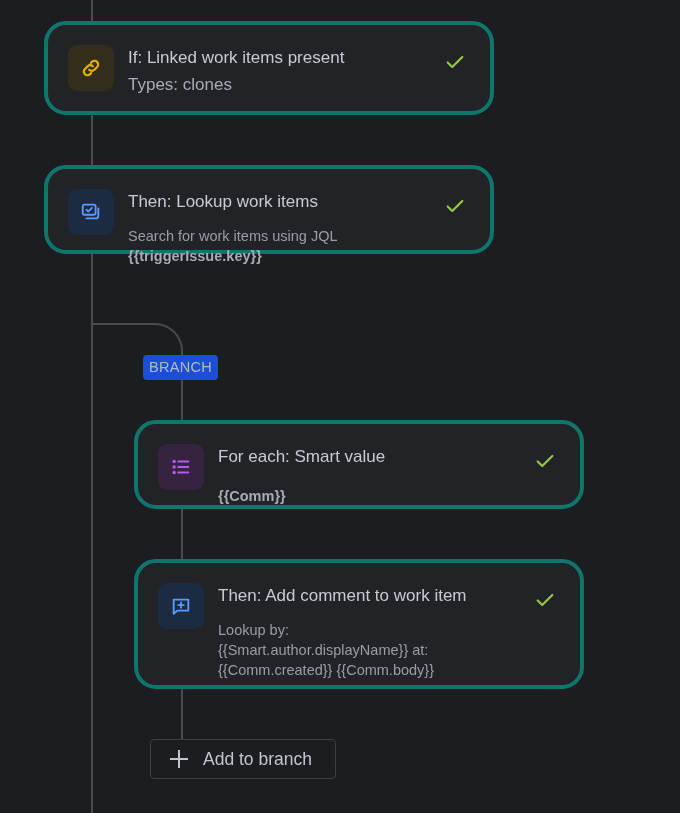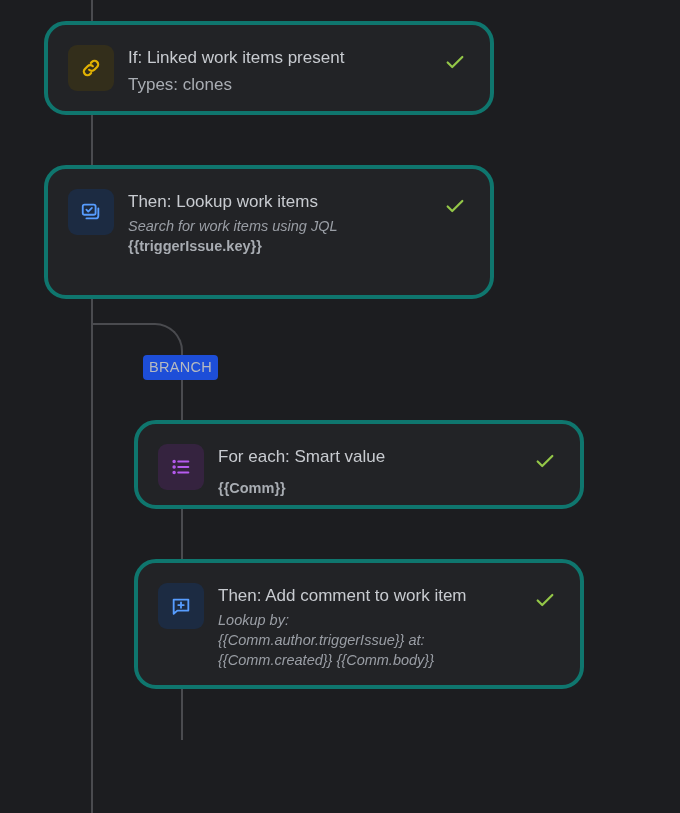--- a/index.html
+++ b/index.html
@@ -61,22 +61,21 @@
     .card-sub {
       color: #a9adb3;
       font-size: 17px;
       line-height: 22px;
       margin-top: 5px;
     }
     .card-desc {
       color: #9a9ea5;
       font-size: 14.5px;
       line-height: 20px;
-      margin-top: 3px;
-      font-style: italic;
+      margin-top: 13px;
     }
     .card-code {
       color: #a8acb2;
       font-size: 14.5px;
       font-weight: bold;
       line-height: 20px;
     }
     .check {
       position: absolute;
       right: 24px;
@@ -138,21 +137,21 @@
     </div>
     <div class="card-text" style="top:22px;">
       <div class="card-title">If: Linked work items present</div>
       <div class="card-sub">Types: clones</div>
     </div>
     <svg class="check" width="22" height="22" viewBox="0 0 24 24" fill="none" stroke="#94c748" stroke-width="2.4" stroke-linecap="round" stroke-linejoin="round">
       <path d="M4 12.5l5 5L20 6.5"></path>
     </svg>
   </div>
 
-  <div class="card" style="left:44px; top:165px; width:450px; height:134px;">
+  <div class="card" style="left:44px; top:165px; width:450px; height:89px;">
     <div class="icon-tile" style="background:#1c2b42;">
       <svg width="22" height="22" viewBox="0 0 24 24" fill="none" stroke="#579dff" stroke-width="2" stroke-linecap="round" stroke-linejoin="round">
         <rect x="3" y="4" width="14" height="11" rx="2"></rect>
         <path d="M7 9.5l2 2 4-4"></path>
         <path d="M20 8v8a3 3 0 0 1-3 3H7"></path>
       </svg>
     </div>
     <div class="card-text" style="top:22px;">
       <div class="card-title">Then: Lookup work items</div>
       <div class="card-desc">Search for work items using JQL</div>
@@ -171,42 +170,49 @@
         <path d="M9 6h11"></path>
         <path d="M9 12h11"></path>
         <path d="M9 18h11"></path>
         <circle cx="4.5" cy="6" r="0.8" fill="#b65bf0"></circle>
         <circle cx="4.5" cy="12" r="0.8" fill="#b65bf0"></circle>
         <circle cx="4.5" cy="18" r="0.8" fill="#b65bf0"></circle>
       </svg>
     </div>
     <div class="card-text" style="top:22px;">
       <div class="card-title">For each: Smart value</div>
-      <div class="card-code" style="margin-top:10px;">{{Comm}}</div>
+      <div class="card-code" style="margin-top:18px;">{{Comm}}</div>
     </div>
     <svg class="check" width="22" height="22" viewBox="0 0 24 24" fill="none" stroke="#94c748" stroke-width="2.4" stroke-linecap="round" stroke-linejoin="round">
       <path d="M4 12.5l5 5L20 6.5"></path>
     </svg>
   </div>
 
   <div class="card" style="left:134px; top:559px; width:450px; height:130px;">
     <div class="icon-tile" style="background:#1c2b42;">
       <svg width="22" height="22" viewBox="0 0 24 24" fill="none" stroke="#579dff" stroke-width="2" stroke-linecap="round" stroke-linejoin="round">
         <path d="M4 5h16v12H8l-4 3.5z"></path>
         <path d="M12 8v6"></path>
         <path d="M9 11h6"></path>
       </svg>
     </div>
     <div class="card-text" style="top:22px;">
       <div class="card-title">Then: Add comment to work item</div>
       <div class="card-desc">
         <div>Lookup by:</div>
-        <div>{{Comm.author.triggerIssue}} at:</div>
+        <div>{{Smart.author.displayName}} at:</div>
         <div>{{Comm.created}} {{Comm.body}}</div>
       </div>
     </div>
     <svg class="check" width="22" height="22" viewBox="0 0 24 24" fill="none" stroke="#94c748" stroke-width="2.4" stroke-linecap="round" stroke-linejoin="round">
       <path d="M4 12.5l5 5L20 6.5"></path>
     </svg>
   </div>
 
+  <div class="add-branch">
+    <svg class="plus" width="20" height="20" viewBox="0 0 20 20" fill="none" stroke="#c2c6cc" stroke-width="2" stroke-linecap="square">
+      <path d="M10 2v16"></path>
+      <path d="M2 10h16"></path>
+    </svg>
+    <span class="label">Add to branch</span>
+  </div>
 
 </div>
 
 </body></html>

